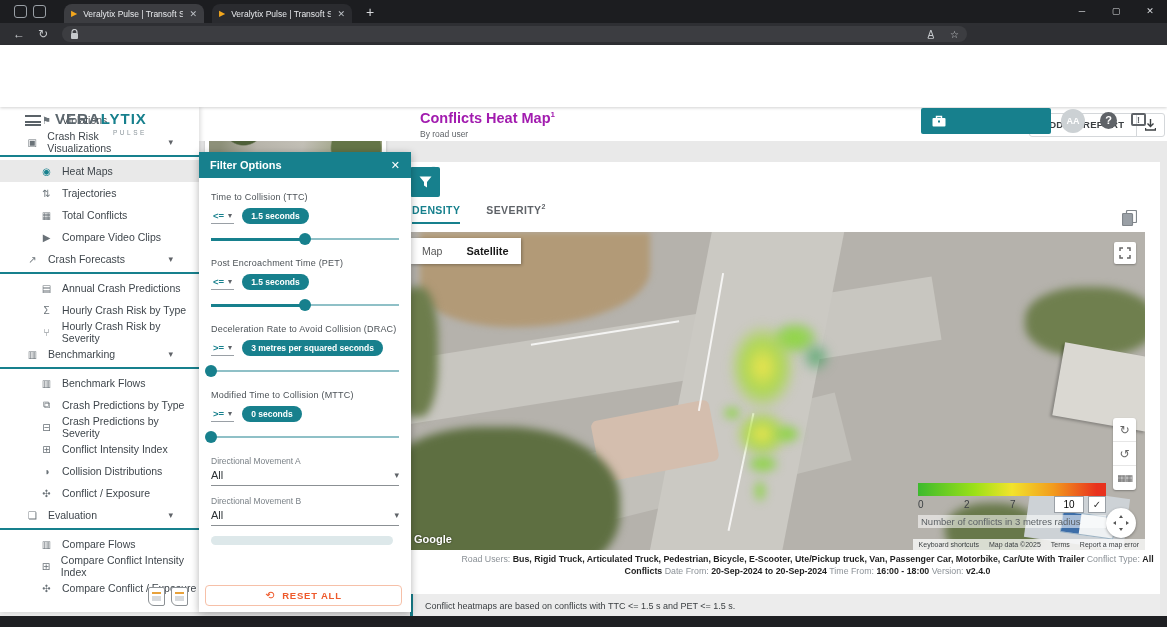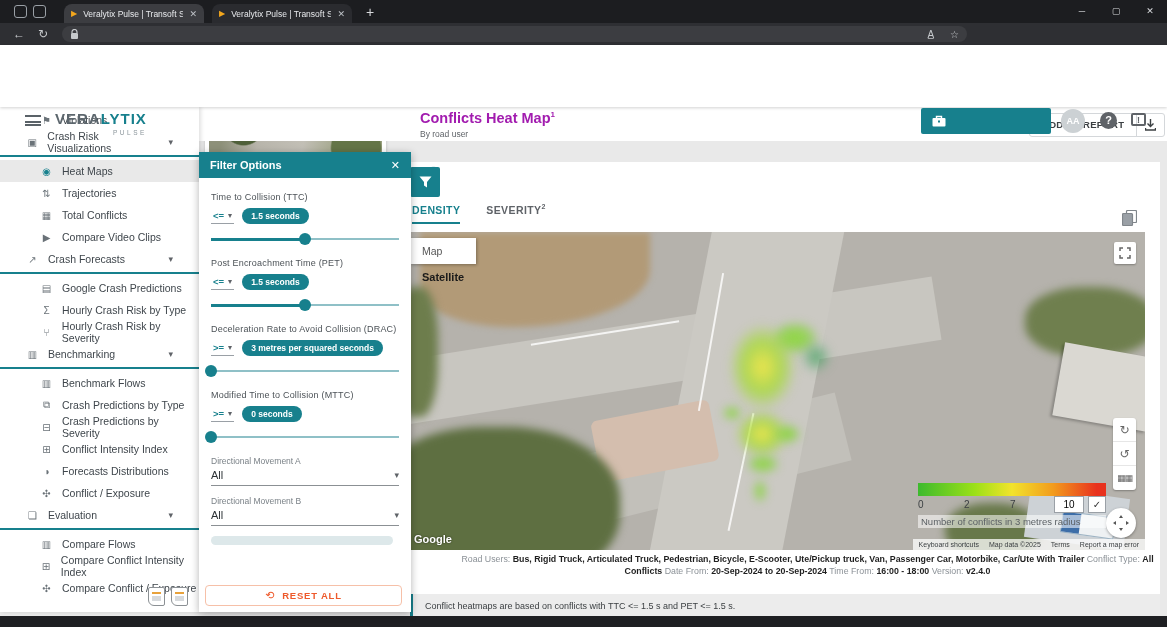--- a/index.html
+++ b/index.html
@@ -116,21 +116,21 @@
   .m-green-br { position:absolute; right:105px; bottom:-8px; width:95px; height:55px; background:#68784a; border-radius:45%; filter:blur(4px); }
   .m-bldg1 { position:absolute; right:-8px; top:118px; width:95px; height:74px; background:#dad8d2; transform:rotate(10deg); box-shadow:-2px 2px 3px rgba(0,0,0,.25); }
   .m-bldg2 { position:absolute; right:18px; bottom:6px; width:100px; height:52px; background:#cdd2d6; transform:rotate(8deg); }
   .m-truck { position:absolute; right:30px; bottom:14px; width:54px; height:22px; background:#eef1f3; border:1px solid #9fb4c4; transform:rotate(8deg); }
   .m-truck:before { content:""; position:absolute; left:0; top:0; width:18px; height:100%; background:#3d6ea8; }
   .m-line { position:absolute; background:rgba(255,255,255,.8); }
   .blob { position:absolute; border-radius:50%; filter:blur(5px); }
   .b-green { background:radial-gradient(closest-side, rgba(132,221,34,.85), rgba(120,210,40,.55) 55%, rgba(120,210,40,0) 78%); }
   .b-yellow { background:radial-gradient(closest-side, rgba(238,230,70,.95), rgba(160,220,40,.7) 45%, rgba(120,210,40,0) 80%); }
   .b-dark { background:radial-gradient(closest-side, rgba(60,160,90,.8), rgba(60,160,90,0) 75%); }
-  .map-type { position:absolute; left:0; top:6px; display:flex; height:26px; background:#ffffff; box-shadow:1px 1px 3px rgba(0,0,0,.3); z-index:5;flex-direction:column; }
+  .map-type { position:absolute; left:0; top:6px; display:flex; height:26px; background:#ffffff; box-shadow:1px 1px 3px rgba(0,0,0,.3); z-index:5; }
   .map-type .mt { padding:0 12px; line-height:26px; font-size:10.5px; color:#565656; }
   .map-type .mt.sel { font-weight:bold; color:#1a1a1a; font-size:11px; }
   .fullscreen-btn { position:absolute; right:9px; top:10px; width:22px; height:22px; background:#ffffff; border-radius:2px; display:flex; align-items:center; justify-content:center; box-shadow:0 1px 2px rgba(0,0,0,.3); z-index:5; }
   .rot-col { position:absolute; right:9px; top:186px; width:23px; background:#ffffff; border-radius:3px; box-shadow:0 1px 2px rgba(0,0,0,.3); z-index:5; }
   .rot-btn { height:24px; text-align:center; line-height:24px; color:#666; font-size:12px; border-bottom:1px solid #e6e6e6; }
   .rot-btn:last-child { border-bottom:none; font-size:9px; letter-spacing:-1px; }
   .pan-btn { position:absolute; right:9px; top:276px; width:30px; height:30px; border-radius:50%; background:#ffffff; box-shadow:0 1px 3px rgba(0,0,0,.35); z-index:5; display:flex; align-items:center; justify-content:center; }
   .legend { position:absolute; left:508px; top:251px; width:188px; z-index:5; }
   .legend-bar { height:13px; background:linear-gradient(to right, #3dba2e, #9be018 30%, #f2e32c 50%, #f29b1d 72%, #e8321e 95%); }
   .legend-ticks { position:relative; height:18px; font-size:10px; color:#3c4043; }
@@ -235,21 +235,21 @@
         <span>Compare Video Clips</span>
       </div>
     <div class="nav-row section">
         <span class="ico">↗</span>
         <span>Crash Forecasts</span>
         <span class="chev">▾</span>
       </div>
     <div class="nav-divider"></div>
     <div class="nav-row item">
         <span class="ico">▤</span>
-        <span>Google Crash Predictions</span>
+        <span>Annual Crash Predictions</span>
       </div>
     <div class="nav-row item">
         <span class="ico">Σ</span>
         <span>Hourly Crash Risk by Type</span>
       </div>
     <div class="nav-row item">
         <span class="ico">⑂</span>
         <span>Hourly Crash Risk by Severity</span>
       </div>
     <div class="nav-row section">
@@ -269,21 +269,21 @@
     <div class="nav-row item">
         <span class="ico">⊟</span>
         <span>Crash Predictions by Severity</span>
       </div>
     <div class="nav-row item">
         <span class="ico">⊞</span>
         <span>Conflict Intensity Index</span>
       </div>
     <div class="nav-row item">
         <span class="ico">◑</span>
-        <span>Forecasts Distributions</span>
+        <span>Collision Distributions</span>
       </div>
     <div class="nav-row item">
         <span class="ico">✣</span>
         <span>Conflict / Exposure</span>
       </div>
     <div class="nav-row section">
         <span class="ico">❏</span>
         <span>Evaluation</span>
         <span class="chev">▾</span>
       </div>

